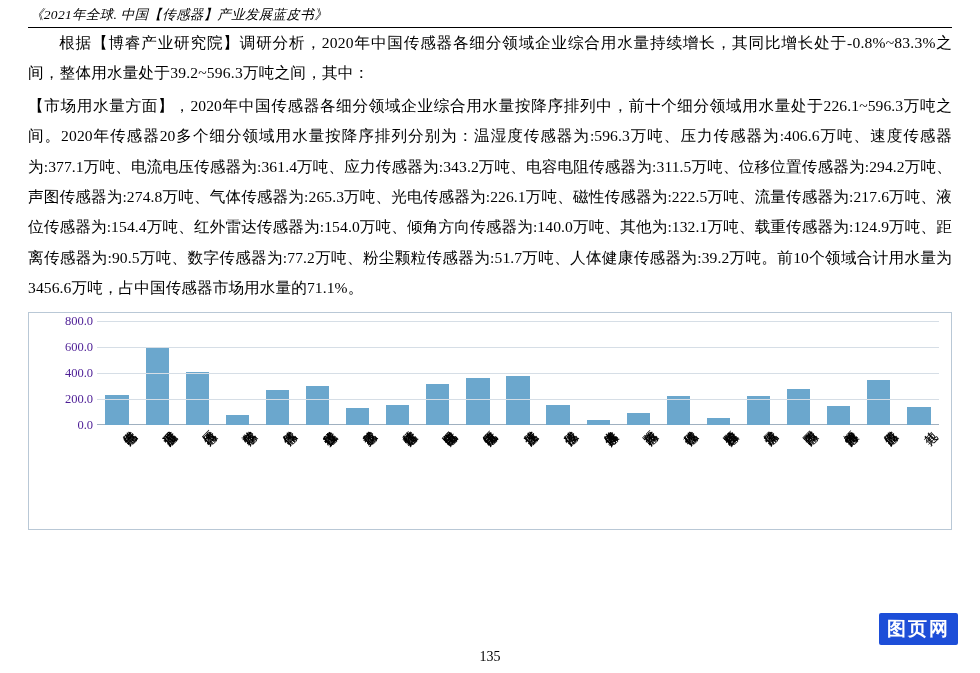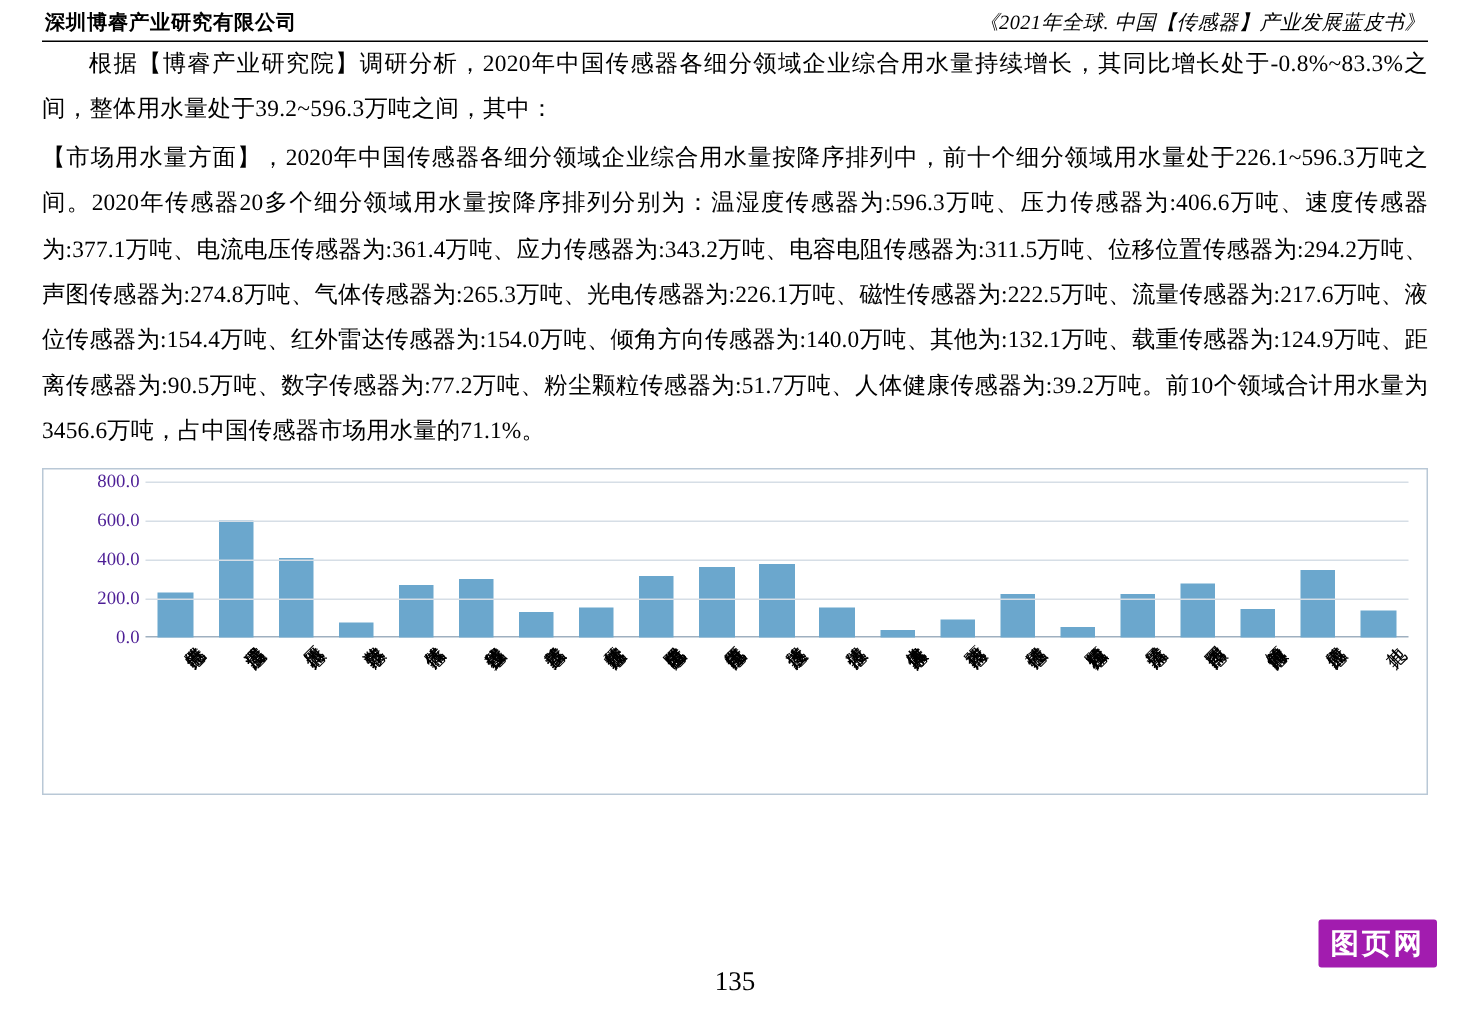--- a/index.html
+++ b/index.html
@@ -183,43 +183,42 @@
     transform-origin: top center;
     letter-spacing: 0.3px;
   }
   
   .page-number {
     position: absolute;
     bottom: 8px;
     left: 0;
     right: 0;
     text-align: center;
-    font-size: 18px;
+    font-size: 14px;
   }
   .watermark {
     position: absolute;
     right: 22px;
     bottom: 28px;
-    background: #a21caf;
+    background: #1d4ed8;
     color: #ffffff;
     font-weight: bold;
     font-size: 19px;
     padding: 3px 8px;
     letter-spacing: 2px;
     font-family: "Liberation Sans", sans-serif;
     border-radius: 2px;
   }
 </style>
 </head>
 <body>
 
 <div class="page">
 
   <div class="header">
-    <div class="header-left">深圳博睿产业研究有限公司</div>
     <div class="header-right">《2021年全球. 中国【传感器】产业发展蓝皮书》</div>
   </div>
 
 
   <p class="para indent">根据【博睿产业研究院】调研分析，2020年中国传感器各细分领域企业综合用水量持续增长，其同比增长处于-0.8%~83.3%之间，整体用水量处于39.2~596.3万吨之间，其中：</p>
 
 
   <p class="block-para">【市场用水量方面】，2020年中国传感器各细分领域企业综合用水量按降序排列中，前十个细分领域用水量处于226.1~596.3万吨之间。2020年传感器20多个细分领域用水量按降序排列分别为：温湿度传感器为:596.3万吨、压力传感器为:406.6万吨、速度传感器为:377.1万吨、电流电压传感器为:361.4万吨、应力传感器为:343.2万吨、电容电阻传感器为:311.5万吨、位移位置传感器为:294.2万吨、声图传感器为:274.8万吨、气体传感器为:265.3万吨、光电传感器为:226.1万吨、磁性传感器为:222.5万吨、流量传感器为:217.6万吨、液位传感器为:154.4万吨、红外雷达传感器为:154.0万吨、倾角方向传感器为:140.0万吨、其他为:132.1万吨、载重传感器为:124.9万吨、距离传感器为:90.5万吨、数字传感器为:77.2万吨、粉尘颗粒传感器为:51.7万吨、人体健康传感器为:39.2万吨。前10个领域合计用水量为3456.6万吨，占中国传感器市场用水量的71.1%。</p>
 
   <div class="chart-box">

